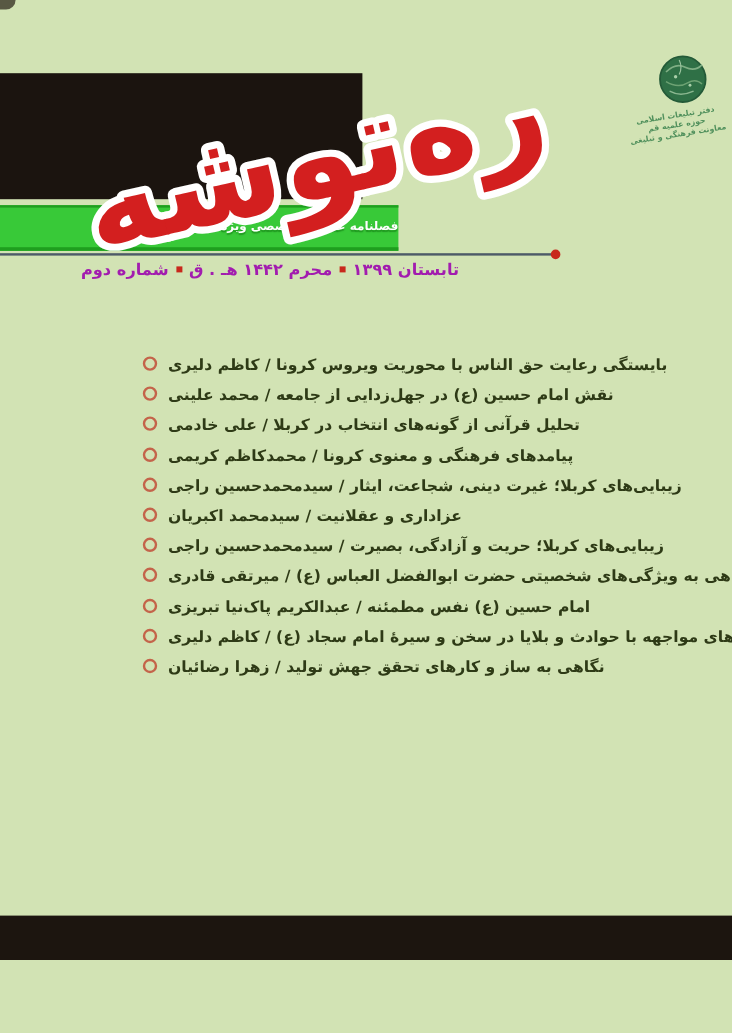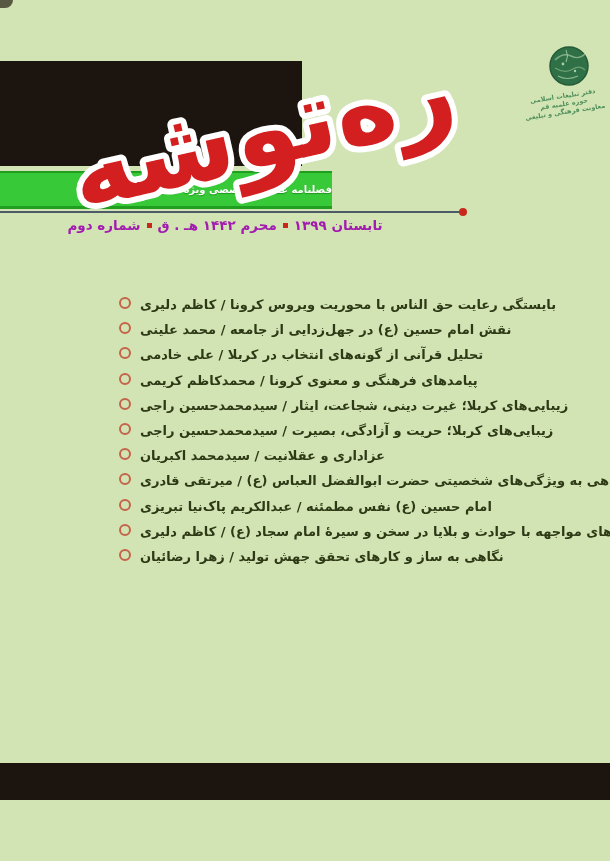--- a/index.html
+++ b/index.html
@@ -161,28 +161,28 @@
       <span class="article-text">پیامدهای فرهنگی و معنوی کرونا / محمدکاظم کریمی</span>
     </div>
 
     <div class="article-row">
       <span class="bullet-ring"></span>
       <span class="article-text">زیبایی‌های کربلا؛ غیرت دینی، شجاعت، ایثار / سیدمحمدحسین راجی</span>
     </div>
 
     <div class="article-row">
       <span class="bullet-ring"></span>
+      <span class="article-text">عزاداری و عقلانیت / سیدمحمد اکبریان</span>
+    </div>
+
+    <div class="article-row">
+      <span class="bullet-ring"></span>
       <span class="article-text">زیبایی‌های کربلا؛ حریت و آزادگی، بصیرت / سیدمحمدحسین راجی</span>
     </div>
 
-    <div class="article-row">
-      <span class="bullet-ring"></span>
-      <span class="article-text">عزاداری و عقلانیت / سیدمحمد اکبریان</span>
-    </div>
-
 
     <div class="article-row">
       <span class="bullet-ring"></span>
       <span class="article-text">نگاهی به ویژگی‌های شخصیتی حضرت ابوالفضل العباس (ع) / میرتقی قادری</span>
     </div>
 
     <div class="article-row">
       <span class="bullet-ring"></span>
       <span class="article-text">امام حسین (ع) نفس مطمئنه / عبدالکریم پاک‌نیا تبریزی</span>
     </div>

